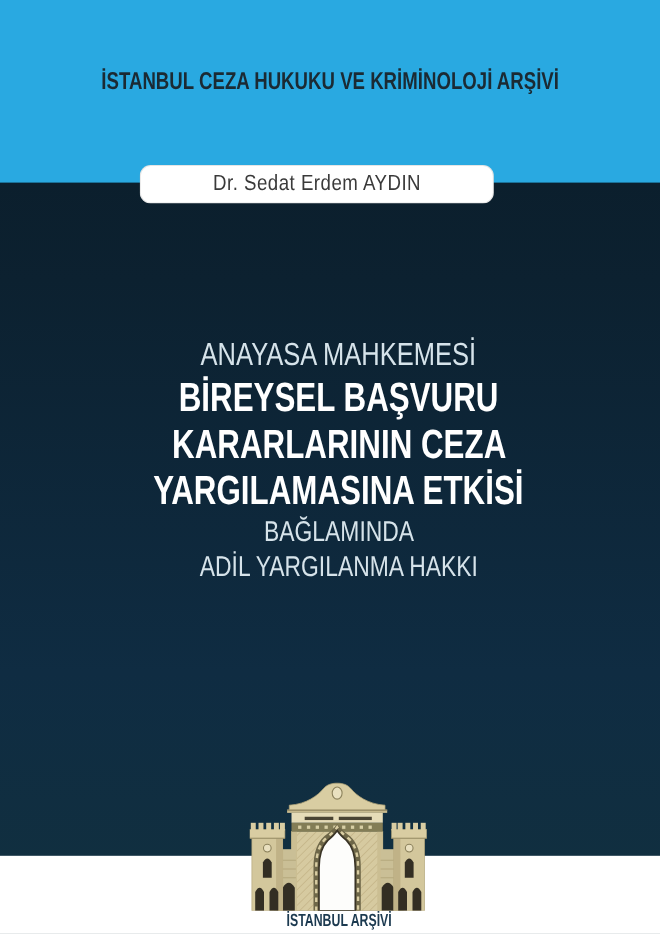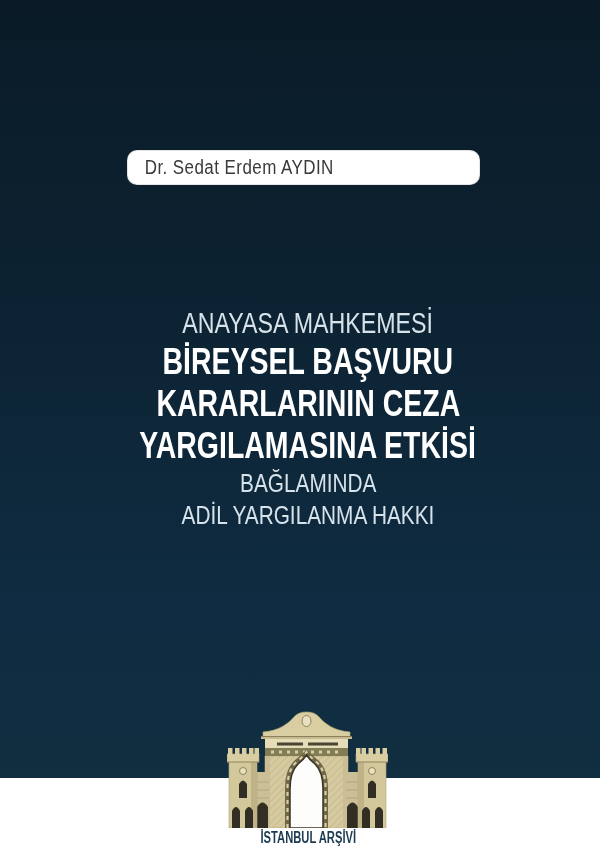--- a/index.html
+++ b/index.html
@@ -14,23 +14,23 @@
     position:absolute;left:0;top:61px;width:600px;text-align:center;
     font-size:22px;line-height:26px;font-weight:700;color:#1b2a33;white-space:nowrap;
   }
   .sx{display:inline-block;transform-origin:50% 50%;white-space:nowrap;}
   .sx77{transform:scaleX(0.77);}
   .sx80{transform:scaleX(0.80);}
   .sx85{transform:scaleX(0.85);}
   .sx70{transform:scaleX(0.70);}
   
   .author-pill{
-    position:absolute;left:127px;top:150px;width:353px;height:35px;
+    position:absolute;left:127px;top:150px;width:322px;height:35px;
     background:#ffffff;border-radius:10px;border:1px solid rgba(0,0,0,0.10);
-    box-sizing:border-box;display:flex;align-items:center;justify-content:flex-start;
+    box-sizing:border-box;display:flex;align-items:center;justify-content:center;
   }
   .author-pill .txt{font-size:20px;font-weight:400;color:#3a3a3a;letter-spacing:0.5px;}
   
   .title-block{
     position:absolute;left:0;top:305px;width:600px;text-align:center;
     transform:translateX(8px);color:#ffffff;
   }
   .t-line{white-space:nowrap;}
   .t-soft{font-size:29px;line-height:36px;font-weight:400;color:#d6e3ea;}
   .t-bold{font-size:37px;line-height:42px;font-weight:700;color:#ffffff;}
@@ -41,20 +41,25 @@
   .publisher-mark{
     position:absolute;left:0;top:829px;width:600px;text-align:center;
     transform:translateX(8px);font-size:16px;font-weight:700;color:#1c3a50;white-space:nowrap;
   }
 </style>
 </head>
 <body>
 
 <div class="cover">
 
+  <div class="band-cyan">
+    <div class="series-title">
+      <span class="sx sx77">İSTANBUL CEZA HUKUKU VE KRİMİNOLOJİ ARŞİVİ</span>
+    </div>
+  </div>
 
   <div class="author-pill">
     <span class="txt sx sx85">Dr. Sedat Erdem AYDIN</span>
   </div>
 
   <div class="title-block">
     <div class="t-line t-soft"><span class="sx sx80">ANAYASA MAHKEMESİ</span></div>
     <div class="t-line t-bold"><span class="sx sx77">BİREYSEL BAŞVURU</span></div>
     <div class="t-line t-bold"><span class="sx sx77">KARARLARININ CEZA</span></div>
     <div class="t-line t-bold"><span class="sx sx77">YARGILAMASINA ETKİSİ</span></div>

